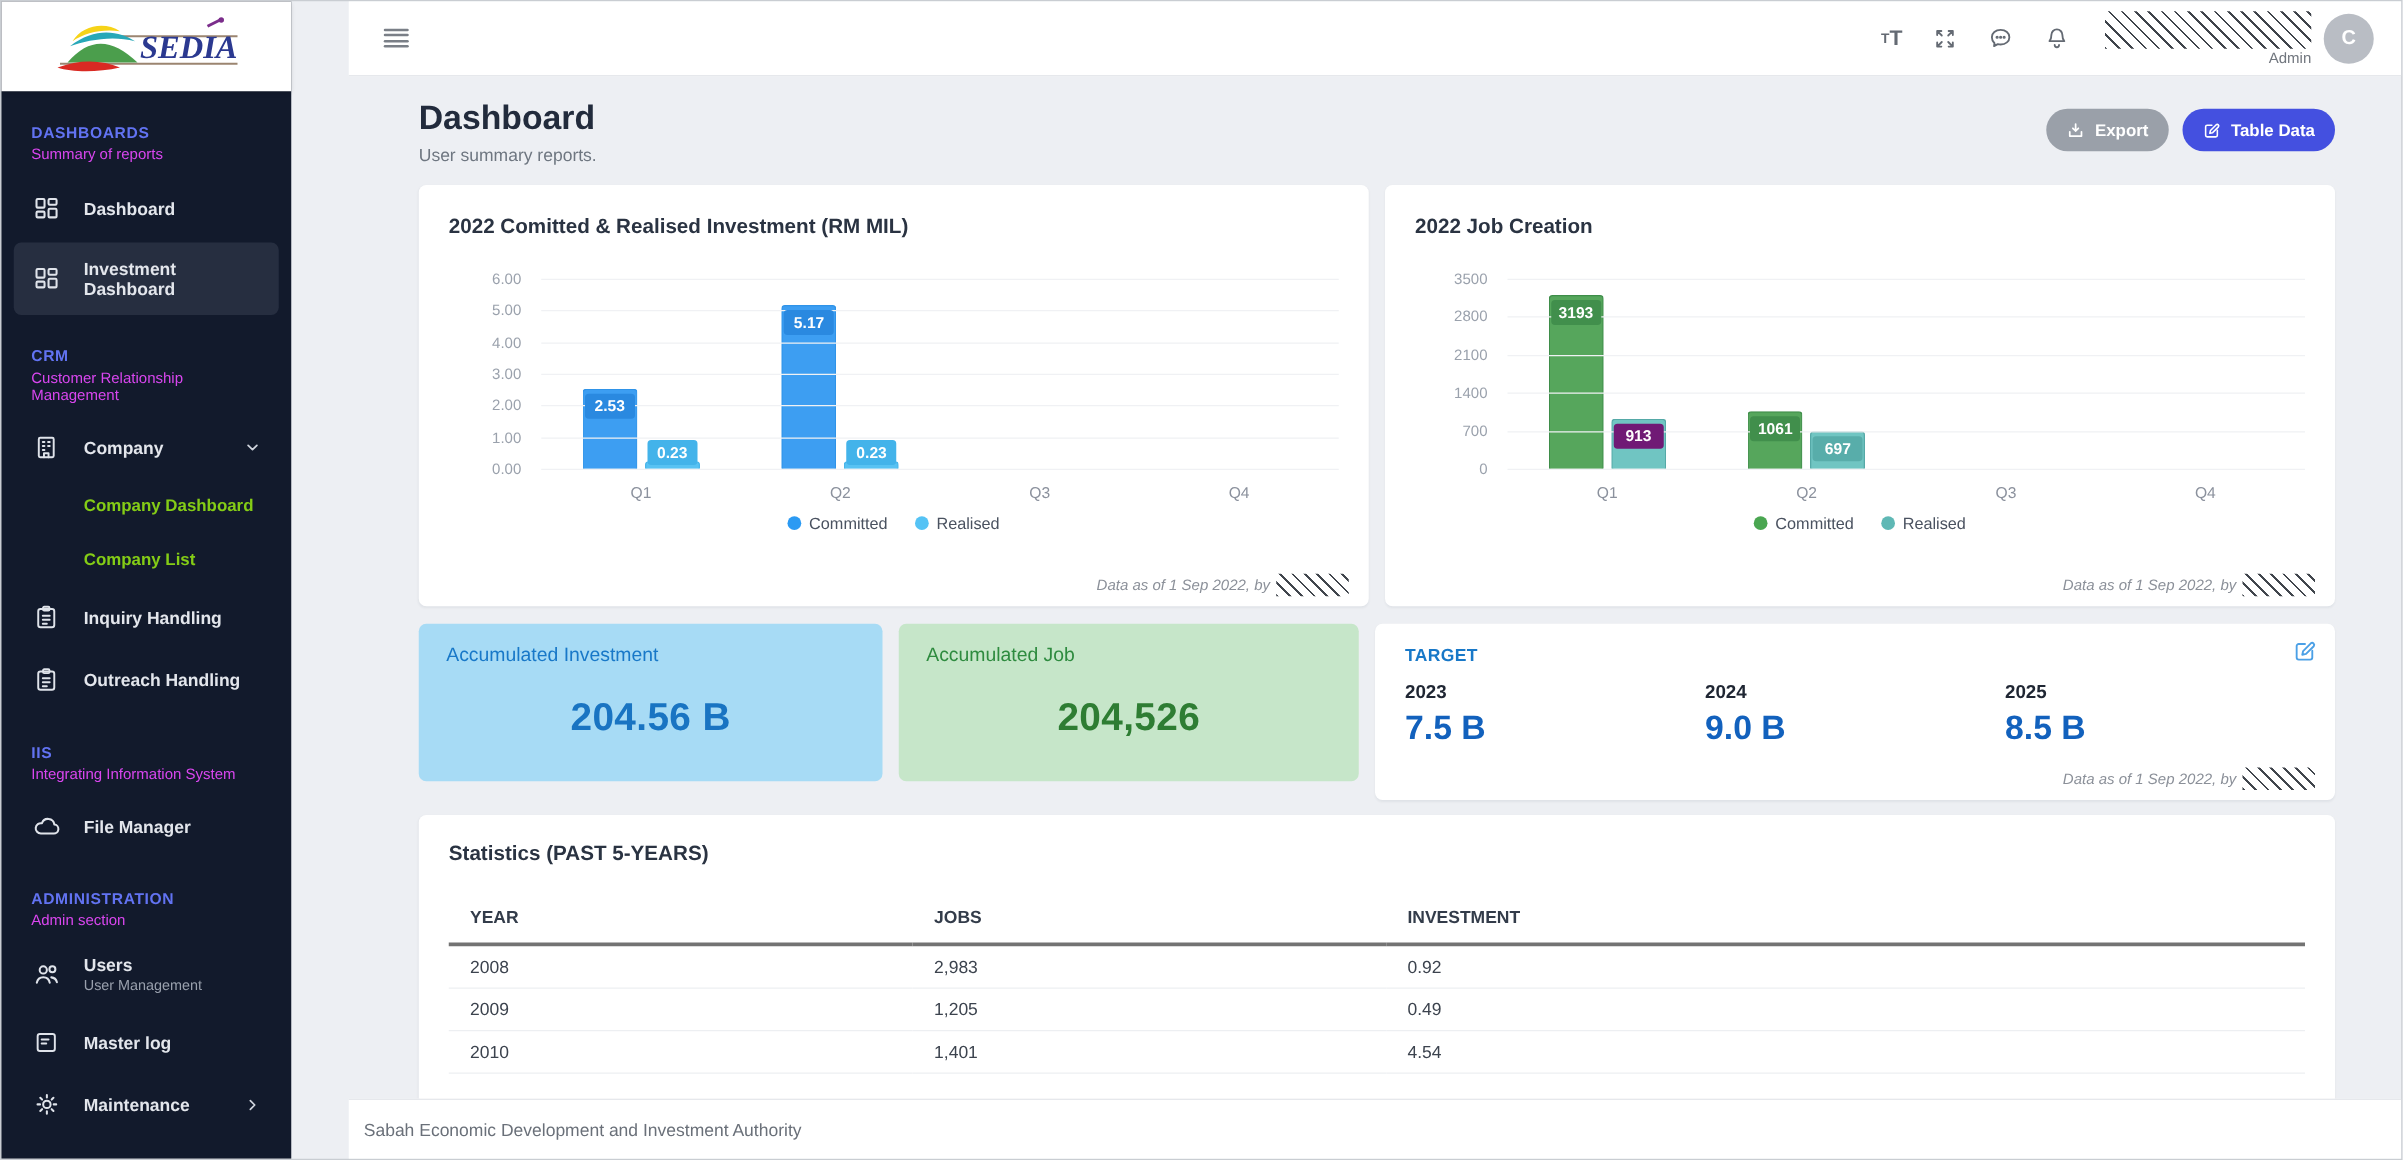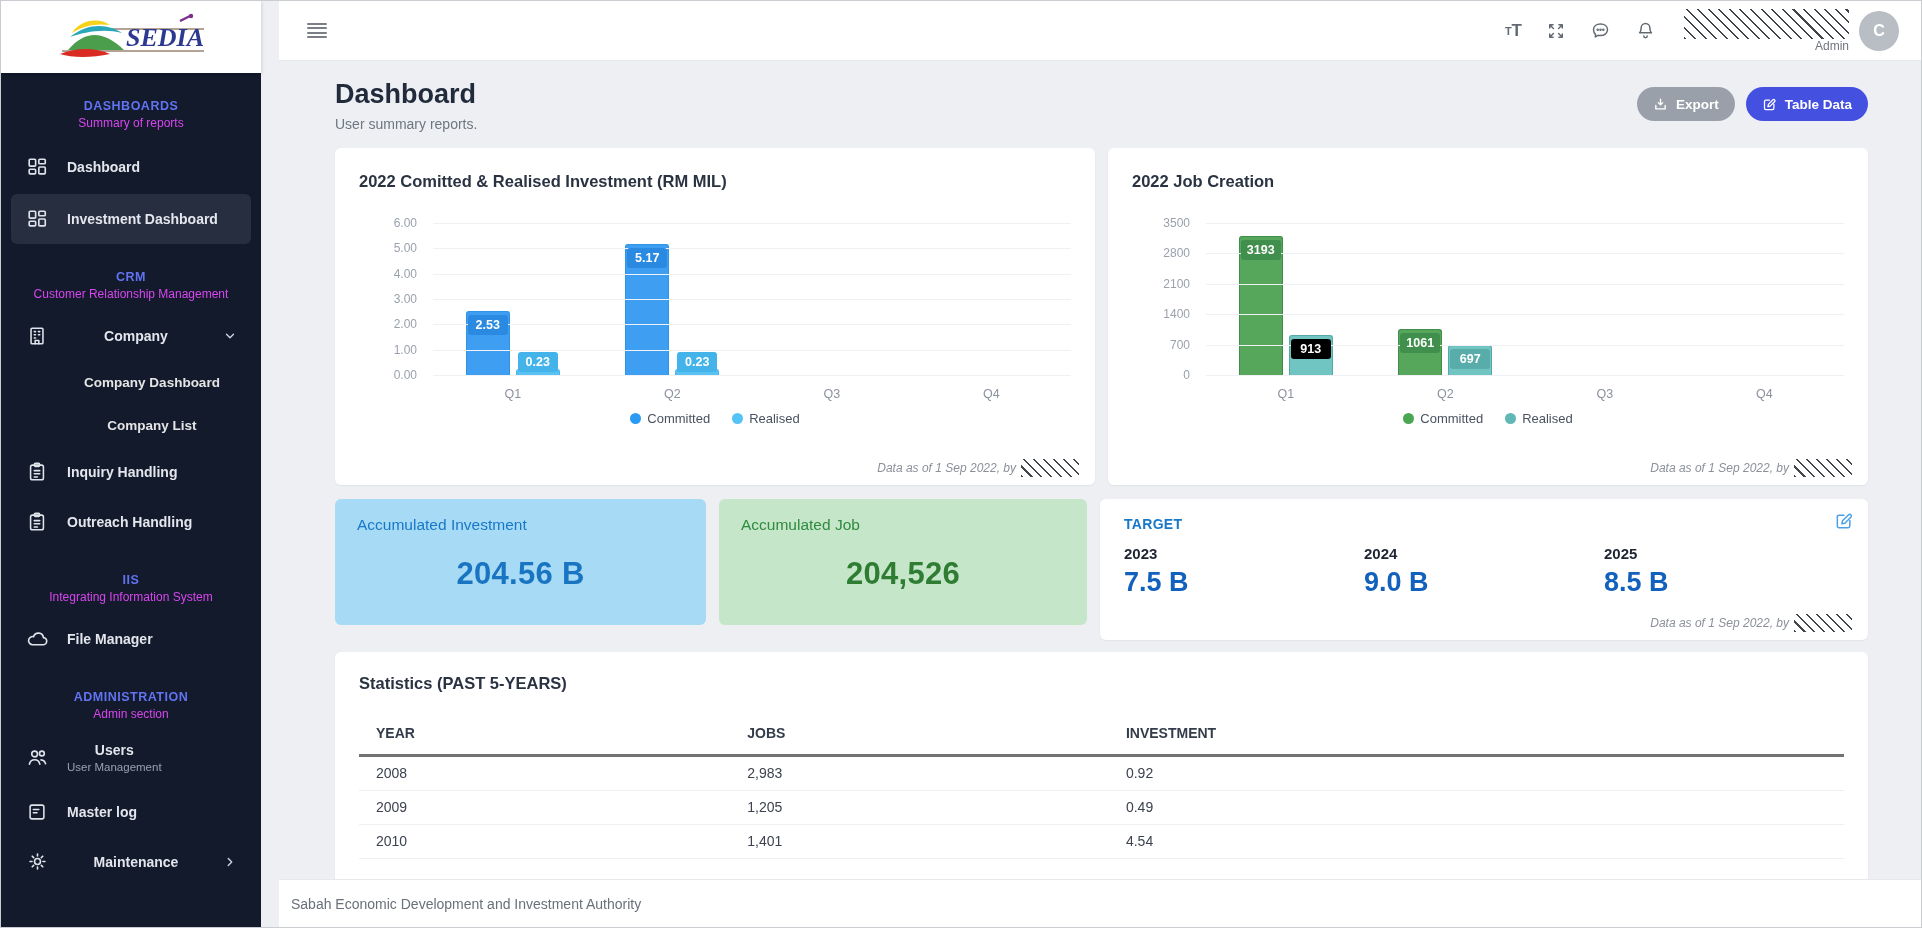--- a/index.html
+++ b/index.html
@@ -1,33 +1,33 @@
 <!DOCTYPE html>
 <html><head>
 <meta charset="utf-8">
 <style>
   * { margin:0; padding:0; box-sizing:border-box; }
   html,body { background:#dfe1e5; }
   body { font-family:"Liberation Sans", sans-serif; }
   .app { position:relative; width:1922px; height:928px; background:#edeff3; overflow:hidden; border:1px solid #c9cdd2; }
 
   
-  .sidebar { position:absolute; left:0; top:0; bottom:0; width:260px; background:#121a2c; z-index:4; }
+  .sidebar { position:absolute; left:0; top:0; bottom:0; width:232px; background:#121a2c; z-index:4; }
   .logo-box { height:72px; background:#fff; display:flex; align-items:center; justify-content:center; box-shadow:0 1px 4px rgba(0,0,0,.18); }
-  .side-nav { padding-top:24px;text-align:center; }
+  .side-nav { padding-top:24px; }
   .side-section { margin-top:26px; }
   .side-section:first-child { margin-top:2px; }
   .sec-title { padding:0 24px; font-size:12.5px; font-weight:700; letter-spacing:.5px; color:#6273f2; }
   .sec-sub { padding:3px 24px 0; font-size:12px; color:#d946ef; }
   .side-item { display:flex; align-items:center; gap:18px; padding:13px 24px; color:#e3e6ec; font-size:14px; font-weight:600; cursor:pointer; }
   .side-item.active { background:#262e40; margin:2px 10px; border-radius:6px; padding:13px 14px; }
   .side-item .sicon { width:24px; height:24px; flex:0 0 24px; color:#dfe3ea; display:flex; align-items:center; justify-content:center; }
   .side-item .grow { flex:1; }
   .side-item .chev { color:#cfd4dd; display:flex; }
-  .side-subitem { padding:14px 24px 14px 66px; color:#e5e5e5; font-size:13.5px; font-weight:600; cursor:pointer; }
+  .side-subitem { padding:14px 24px 14px 66px; color:#84cc16; font-size:13.5px; font-weight:600; cursor:pointer; }
   .item-2line { display:flex; flex-direction:column; line-height:1.25; }
   .item-2line .sub { font-size:11.5px; font-weight:400; color:#99a0ad; }
 
   
   .topbar { position:absolute; left:278px; top:0; right:0; height:60px; background:#fff; border-bottom:1px solid #e6e8ec; display:flex; align-items:center; padding:0 22px 0 28px; z-index:3; }
   .hamburger { width:20px; height:15px; display:flex; flex-direction:column; justify-content:space-between; cursor:pointer; }
   .hamburger span { display:block; height:2px; background:#7a7f87; border-radius:1px; }
   .tb-right { margin-left:auto; display:flex; align-items:center; }
   .tb-icon { color:#646a73; margin-left:24px; display:flex; align-items:center; cursor:pointer; }
   .tb-textsize { font-weight:700; color:#646a73; letter-spacing:0; }
@@ -408,21 +408,21 @@
               </div>
             <div class="plot">
                 <div class="groups">
                   <div class="bar-group">
                     <div class="bar-slot">
                       <div class="bar" style="height: 138.667px; background: rgb(86, 166, 92); border-color: rgb(62, 141, 73);"></div>
                       <div class="bar-label" style="background: rgb(65, 143, 76); bottom: 114.667px;">3193</div>
                     </div>
                     <div class="bar-slot">
                       <div class="bar" style="height: 39.6503px; background: rgb(112, 197, 194); border-color: rgb(85, 169, 167);"></div>
-                      <div class="bar-label" style="background: #000000; bottom: 15.6503px;">913</div>
+                      <div class="bar-label" style="background: #701a75; bottom: 15.6503px;">913</div>
                     </div>
                   </div>
                   <div class="bar-group">
                     <div class="bar-slot">
                       <div class="bar" style="height: 46.0777px; background: rgb(86, 166, 92); border-color: rgb(62, 141, 73);"></div>
                       <div class="bar-label" style="background: rgb(65, 143, 76); bottom: 22.0777px;">1061</div>
                     </div>
                     <div class="bar-slot">
                       <div class="bar" style="height: 30.2697px; background: rgb(112, 197, 194); border-color: rgb(85, 169, 167);"></div>
                       <div class="bar-label" style="background: rgb(88, 173, 170); bottom: 6.26971px;">697</div>

